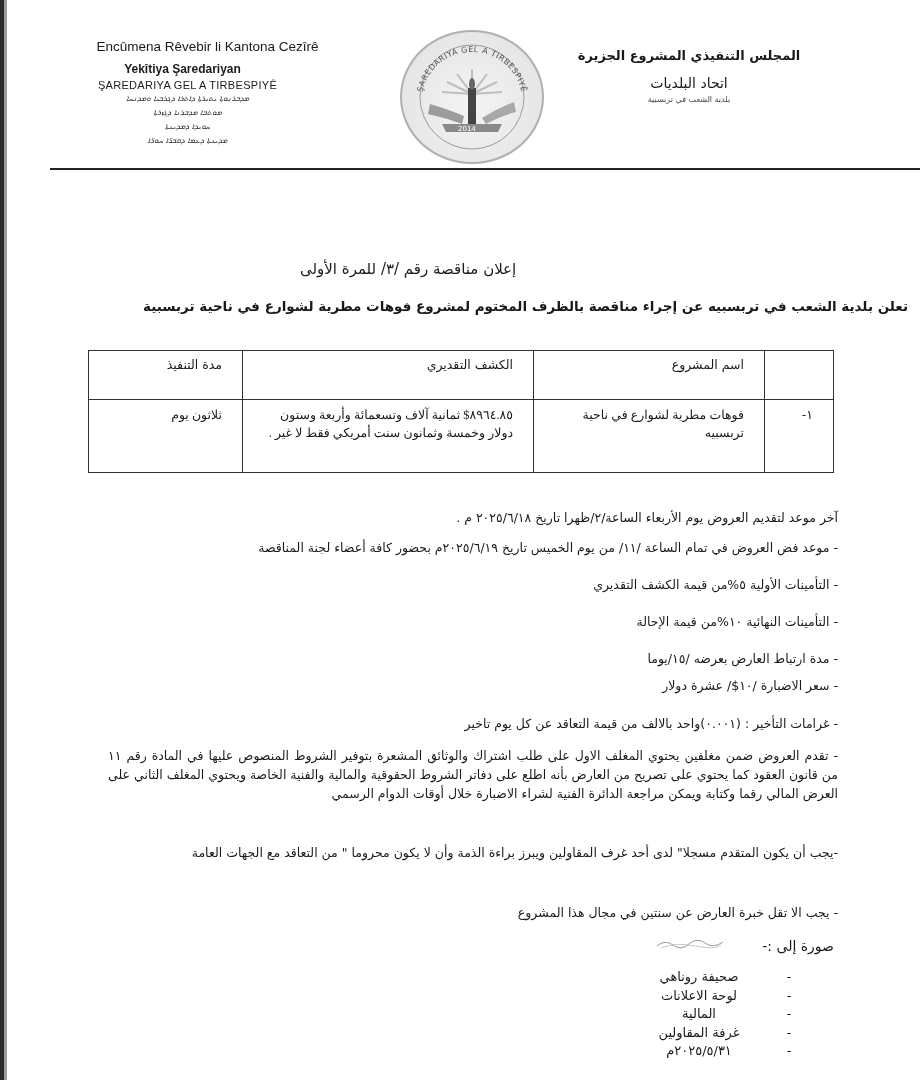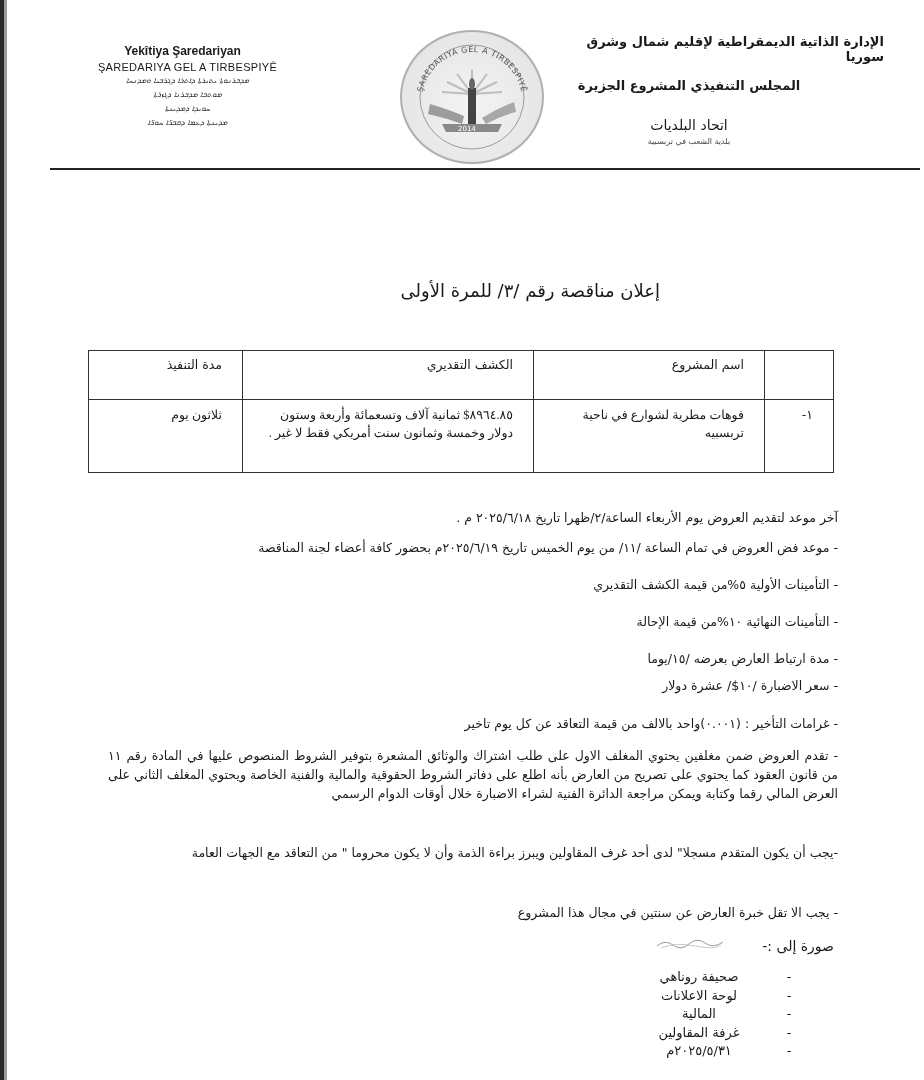--- a/index.html
+++ b/index.html
@@ -16,33 +16,33 @@
   .hdr-latin .l1 { font-family: "Liberation Sans", sans-serif; font-size: 11px; letter-spacing: -0.1px; margin-left: 18px; white-space: nowrap; }
   .hdr-latin .l2 { font-family: "Liberation Sans", sans-serif; font-size: 13.5px; margin-top: 3px; margin-left: -20px; }
   .hdr-latin .l3 { font-family: "Liberation Sans", sans-serif; font-size: 12px; font-weight: bold; margin-top: 8px; margin-left: -70px; }
   .hdr-latin .l4 { font-family: "Liberation Sans", sans-serif; font-size: 11px; margin-top: 3px; margin-left: -60px; letter-spacing: 0.3px; }
   .syriac { font-size: 8px; color: #333; margin-top: 2px; margin-left: -60px; line-height: 12px; white-space: nowrap; font-style: italic; }
 
   
   .hdr-arabic { position: absolute; right: 50px; top: 34px; width: 330px; text-align: center; direction: rtl; }
   .hdr-arabic .a1 { font-family: "DejaVu Sans", sans-serif; font-weight: bold; font-size: 13px; text-align: right; margin-right: -10px; }
   .hdr-arabic .a2 { font-family: "DejaVu Sans", sans-serif; font-weight: bold; font-size: 13px; margin-top: 14px; margin-right: 40px; }
-  .hdr-arabic .a3 { font-family: "DejaVu Sans", sans-serif; font-size: 14px; margin-top: 24px; margin-right: 40px; letter-spacing: 1px; }
+  .hdr-arabic .a3 { font-family: "DejaVu Sans", sans-serif; font-size: 14px; margin-top: 12px; margin-right: 40px; letter-spacing: 1px; }
   .hdr-arabic .a4 { font-family: "DejaVu Sans", sans-serif; font-size: 8px; margin-top: 4px; margin-right: 40px; color: #444; }
 
   
   .logo { position: absolute; left: 400px; top: 30px; width: 140px; height: 130px; border-radius: 50%;
           border: 2px solid #b0b0b0; background: radial-gradient(circle at 50% 55%, #f4f4f4 0%, #e6e6e6 70%, #d4d4d4 100%); }
   .logo svg { position: absolute; left: 0; top: 0; }
 
   .hdr-rule { position: absolute; left: 50px; top: 168px; width: 870px; height: 2px; background: #222; }
 
   
   .ar { direction: rtl; font-family: "DejaVu Sans", sans-serif; }
-  .title { position: absolute; left: 300px; top: 280px; width: 360px; text-align: right; font-size: 18px; }
+  .title { position: absolute; left: 300px; top: 260px; width: 360px; text-align: left; font-size: 15px; }
   .intro { position: absolute; right: 16px; top: 296px; width: 820px; font-size: 13.5px; text-align: right; line-height: 20px; }
   .intro .second { text-align: center; padding-right: 60px; font-weight: bold; }
   .intro .first { font-weight: bold; }
 
   
   table.tender { position: absolute; left: 88px; top: 350px; width: 746px; border-collapse: collapse; direction: rtl; }
   table.tender td { border: 1px solid #333; vertical-align: top; font-size: 12.5px; padding: 6px 20px; text-align: right; }
   table.tender tr.head td { height: 36px; }
   table.tender tr.row td { height: 60px; line-height: 18px; font-family: Liberation Serif, serif; }
   .c-num { width: 28px; }
@@ -60,20 +60,21 @@
   .cc-dash { width: 30px; text-align: center; }
   .cc-text { flex: 1; text-align: center; }
 </style>
 </head>
 <body>
 
 <div class="left-edge"></div>
 <div class="left-edge2"></div>
 
 <div class="hdr-latin">
+  <div class="l2">Encûmena Rêvebir li Kantona Cezîrê</div>
   <div class="l3">Yekîtiya Şaredariyan</div>
   <div class="l4">ŞAREDARIYA GEL A TIRBESPIYÊ</div>
   <div class="syriac" dir="rtl">ܡܕܒܪܢܘܬܐ ܝܬܝܪܬܐ ܕܐܬܪܐ ܕܓܪܒܝܐ ܘܡܕܢܚܐ</div>
   <div class="syriac" dir="rtl">ܡܘܬܒܐ ܡܕܒܪܢܐ ܕܓܙܪܬܐ</div>
   <div class="syriac" dir="rtl">ܚܘܝܕܐ ܕܡܕܝܢܬܐ</div>
   <div class="syriac" dir="rtl">ܡܕܝܢܬܐ ܕܥܡܐ ܕܩܒܪ̈ܐ ܚܘܪ̈ܐ</div>
 </div>
 
 <div class="logo">
   <svg width="140" height="130" viewBox="0 0 140 130">
@@ -99,30 +100,30 @@
     <ellipse cx="70" cy="52" rx="3" ry="6" fill="#666"></ellipse>
 
     <path d="M 28 72 Q 48 78 62 84 L 60 92 Q 44 86 26 82 Z" fill="#9c9c9c"></path>
     <path d="M 112 70 Q 96 76 80 86 L 84 92 Q 98 84 114 80 Z" fill="#a8a8a8"></path>
     <path d="M 40 92 L 100 92 L 96 100 L 44 100 Z" fill="#8a8a8a"></path>
     <text x="56" y="99" font-size="7" fill="#fff" font-family="DejaVu Sans, sans-serif">2014</text>
   </svg>
 </div>
 
 <div class="hdr-arabic">
-  <div class="a1">الإدارة الذاتية الديمقراطية لإقليم شمال وشرق سوريا</div>
   <div class="a2">المجلس التنفيذي المشروع الجزيرة</div>
   <div class="a3">اتحاد البلديات</div>
   <div class="a4">بلدية الشعب في تربسبية</div>
 </div>
 
 <div class="hdr-rule"></div>
 
 <div class="title ar">إعلان مناقصة رقم /٣/ للمرة الأولى</div>
 <div class="intro ar">
+  <div class="first">تعلن بلدية الشعب في تربسبيه عن إجراء مناقصة بالظرف المختوم لمشروع فوهات مطرية لشوارع في ناحية تربسبية</div>
 </div>
 
 <table class="tender">
   <tbody>
       <tr class="head">
     <td class="c-num"></td>
     <td class="c-name">اسم المشروع</td>
     <td class="c-cost">الكشف التقديري</td>
     <td class="c-dur">مدة التنفيذ</td>
   </tr>

